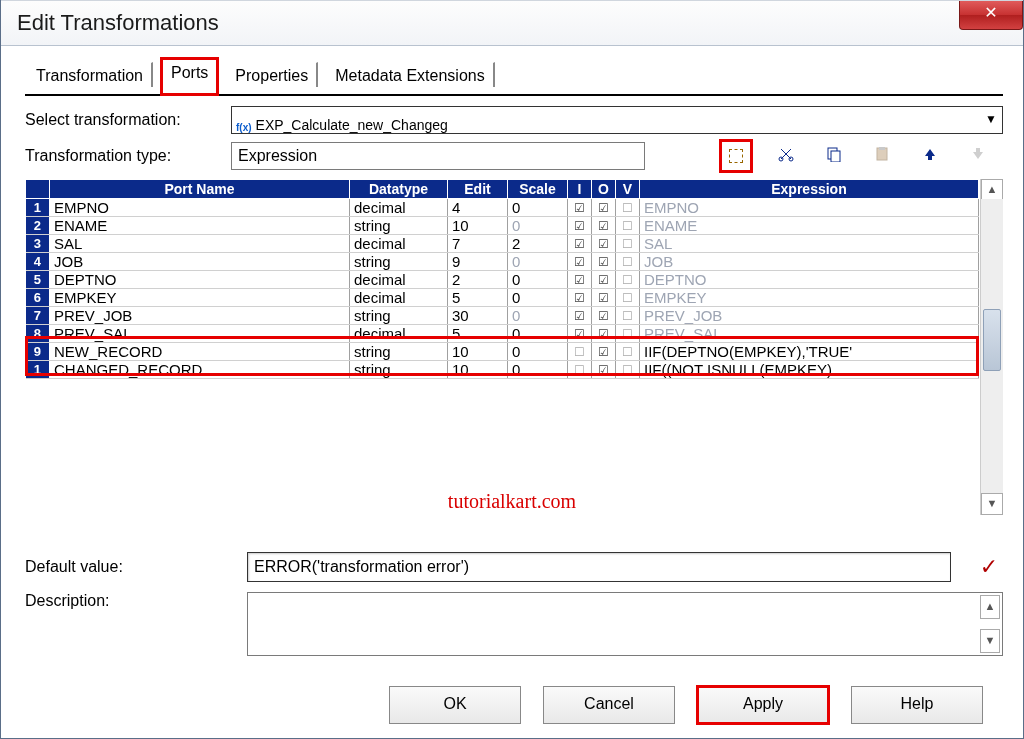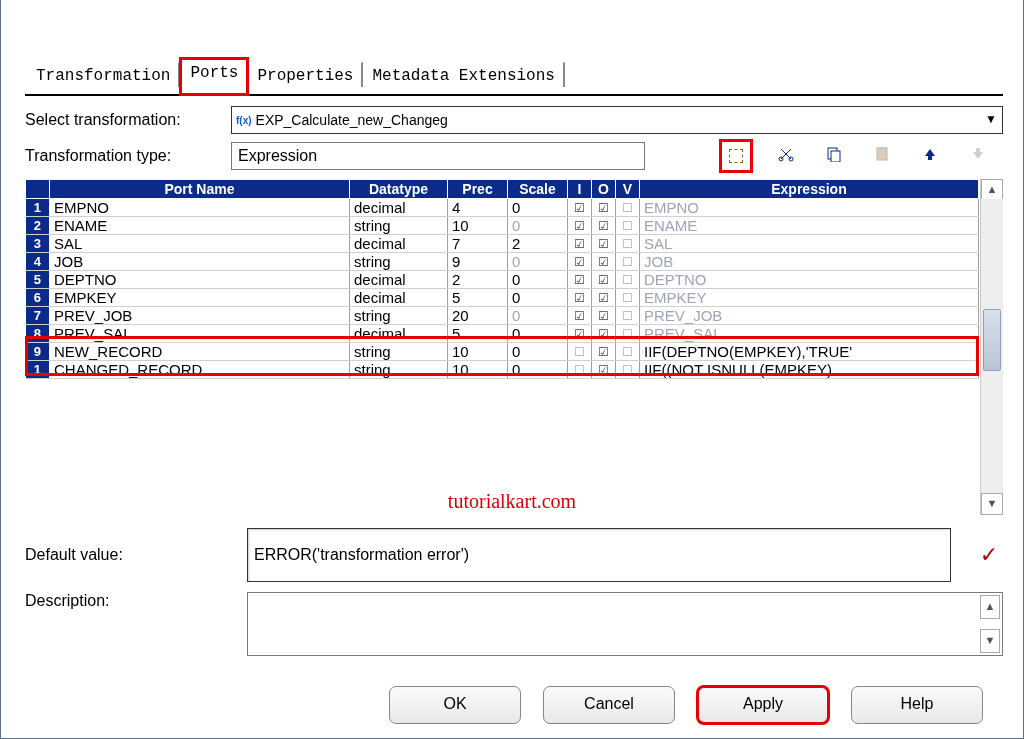--- a/index.html
+++ b/index.html
@@ -59,25 +59,24 @@
     top: 44px;
     bottom: 0;
     left: 0; right: 0;
     padding: 12px 20px 14px 24px;
     box-sizing: border-box;
   }
   
   .tabs {
     display: flex;
     align-items: center;
-    gap: 0;
+    gap: 8px;
     border-bottom: 2px solid #000;
     padding-left: 2px;
     margin-bottom: 10px;
-    font-family: Liberation Mono, monospace;
   }
   .tab {
     padding: 4px 8px 2px 8px;
     border: 1px solid transparent;
     border-bottom: none;
     font-size: 16px;
     color: #000;
     cursor: pointer;
     border-right: 2px solid #888;
     margin-bottom: 1px;
@@ -108,21 +107,21 @@
   .form-row .lbl {
     font-size: 16px;
     min-width: 198px;
   }
   .select-transform {
     flex: 1;
     height: 26px;
     border: 1px solid #333;
     background: #fff;
     display: flex;
-    align-items: center;
+    align-items: flex-end;
     padding: 0 4px;
     position: relative;
   }
   .select-transform .icon-link {
     color: #0b5ccc;
     font-size: 10px;
     font-weight: bold;
     margin-right: 4px;
   }
   .select-transform .arrow {
@@ -295,21 +294,21 @@
     margin-bottom: 10px;
   }
   .dv-row .lbl {
     font-size: 16px;
     min-width: 198px;
   }
   .dv-box {
     flex: 1;
     height: 28px;
     border: 1px solid #333;
-    padding: 12px 6px;
+    padding: 0 6px;
     line-height: 28px;
     font-size: 16px;
     background: #fff;
     box-shadow: inset 1px 1px 2px #ccc;
   }
   .dv-check {
     width: 28px;
     color: #b00000;
     font-size: 22px;
     text-align: center;
@@ -348,28 +347,34 @@
   }
   .winbtn {
     width: 130px;
     height: 36px;
     border: 1px solid #888;
     background: linear-gradient(#fafafa, #e8e8e8);
     font-size: 16px;
     text-align: center;
     line-height: 34px;
     cursor: pointer;
-    border-radius: 7px;
+    border-radius: 0;
   }
 </style>
 </head>
 <body>
 
 <div class="window">
 
+  <div class="titlebar">
+    <h1>Edit Transformations</h1>
+    <div class="close-btn">
+      <span>✕</span>
+    </div>
+  </div>
 
   <div class="content">
 
     <div class="tabs">
       <div class="tab">Transformation</div>
       <div class="tab active red-hl">Ports</div>
       <div class="tab">Properties</div>
       <div class="tab">Metadata Extensions</div>
     </div>
 
@@ -433,21 +438,21 @@
           <col style="width:24px">
           <col style="width:24px">
           <col style="width:24px">
           <col>
         </colgroup>
         <thead>
           <tr>
             <th class="rownum"></th>
             <th>Port Name</th>
             <th>Datatype</th>
-            <th>Prec</th>
+            <th>Edit</th>
             <th>Scale</th>
             <th>I</th>
             <th>O</th>
             <th>V</th>
             <th>Expression</th>
           </tr>
         </thead>
         <tbody id="grid-body">
             <tr>
               <td class="rownum">1</td>
@@ -512,21 +517,21 @@
               <td class="">0</td>
               <td class="cb on"></td>
               <td class="cb on"></td>
               <td class="cb off"></td>
               <td class="dim">EMPKEY</td>
             </tr>
             <tr>
               <td class="rownum">7</td>
               <td>PREV_JOB</td>
               <td>string</td>
-              <td>20</td>
+              <td>30</td>
               <td class="dim">0</td>
               <td class="cb on"></td>
               <td class="cb on"></td>
               <td class="cb off"></td>
               <td class="dim">PREV_JOB</td>
             </tr>
             <tr>
               <td class="rownum">8</td>
               <td>PREV_SAL</td>
               <td>decimal</td>

